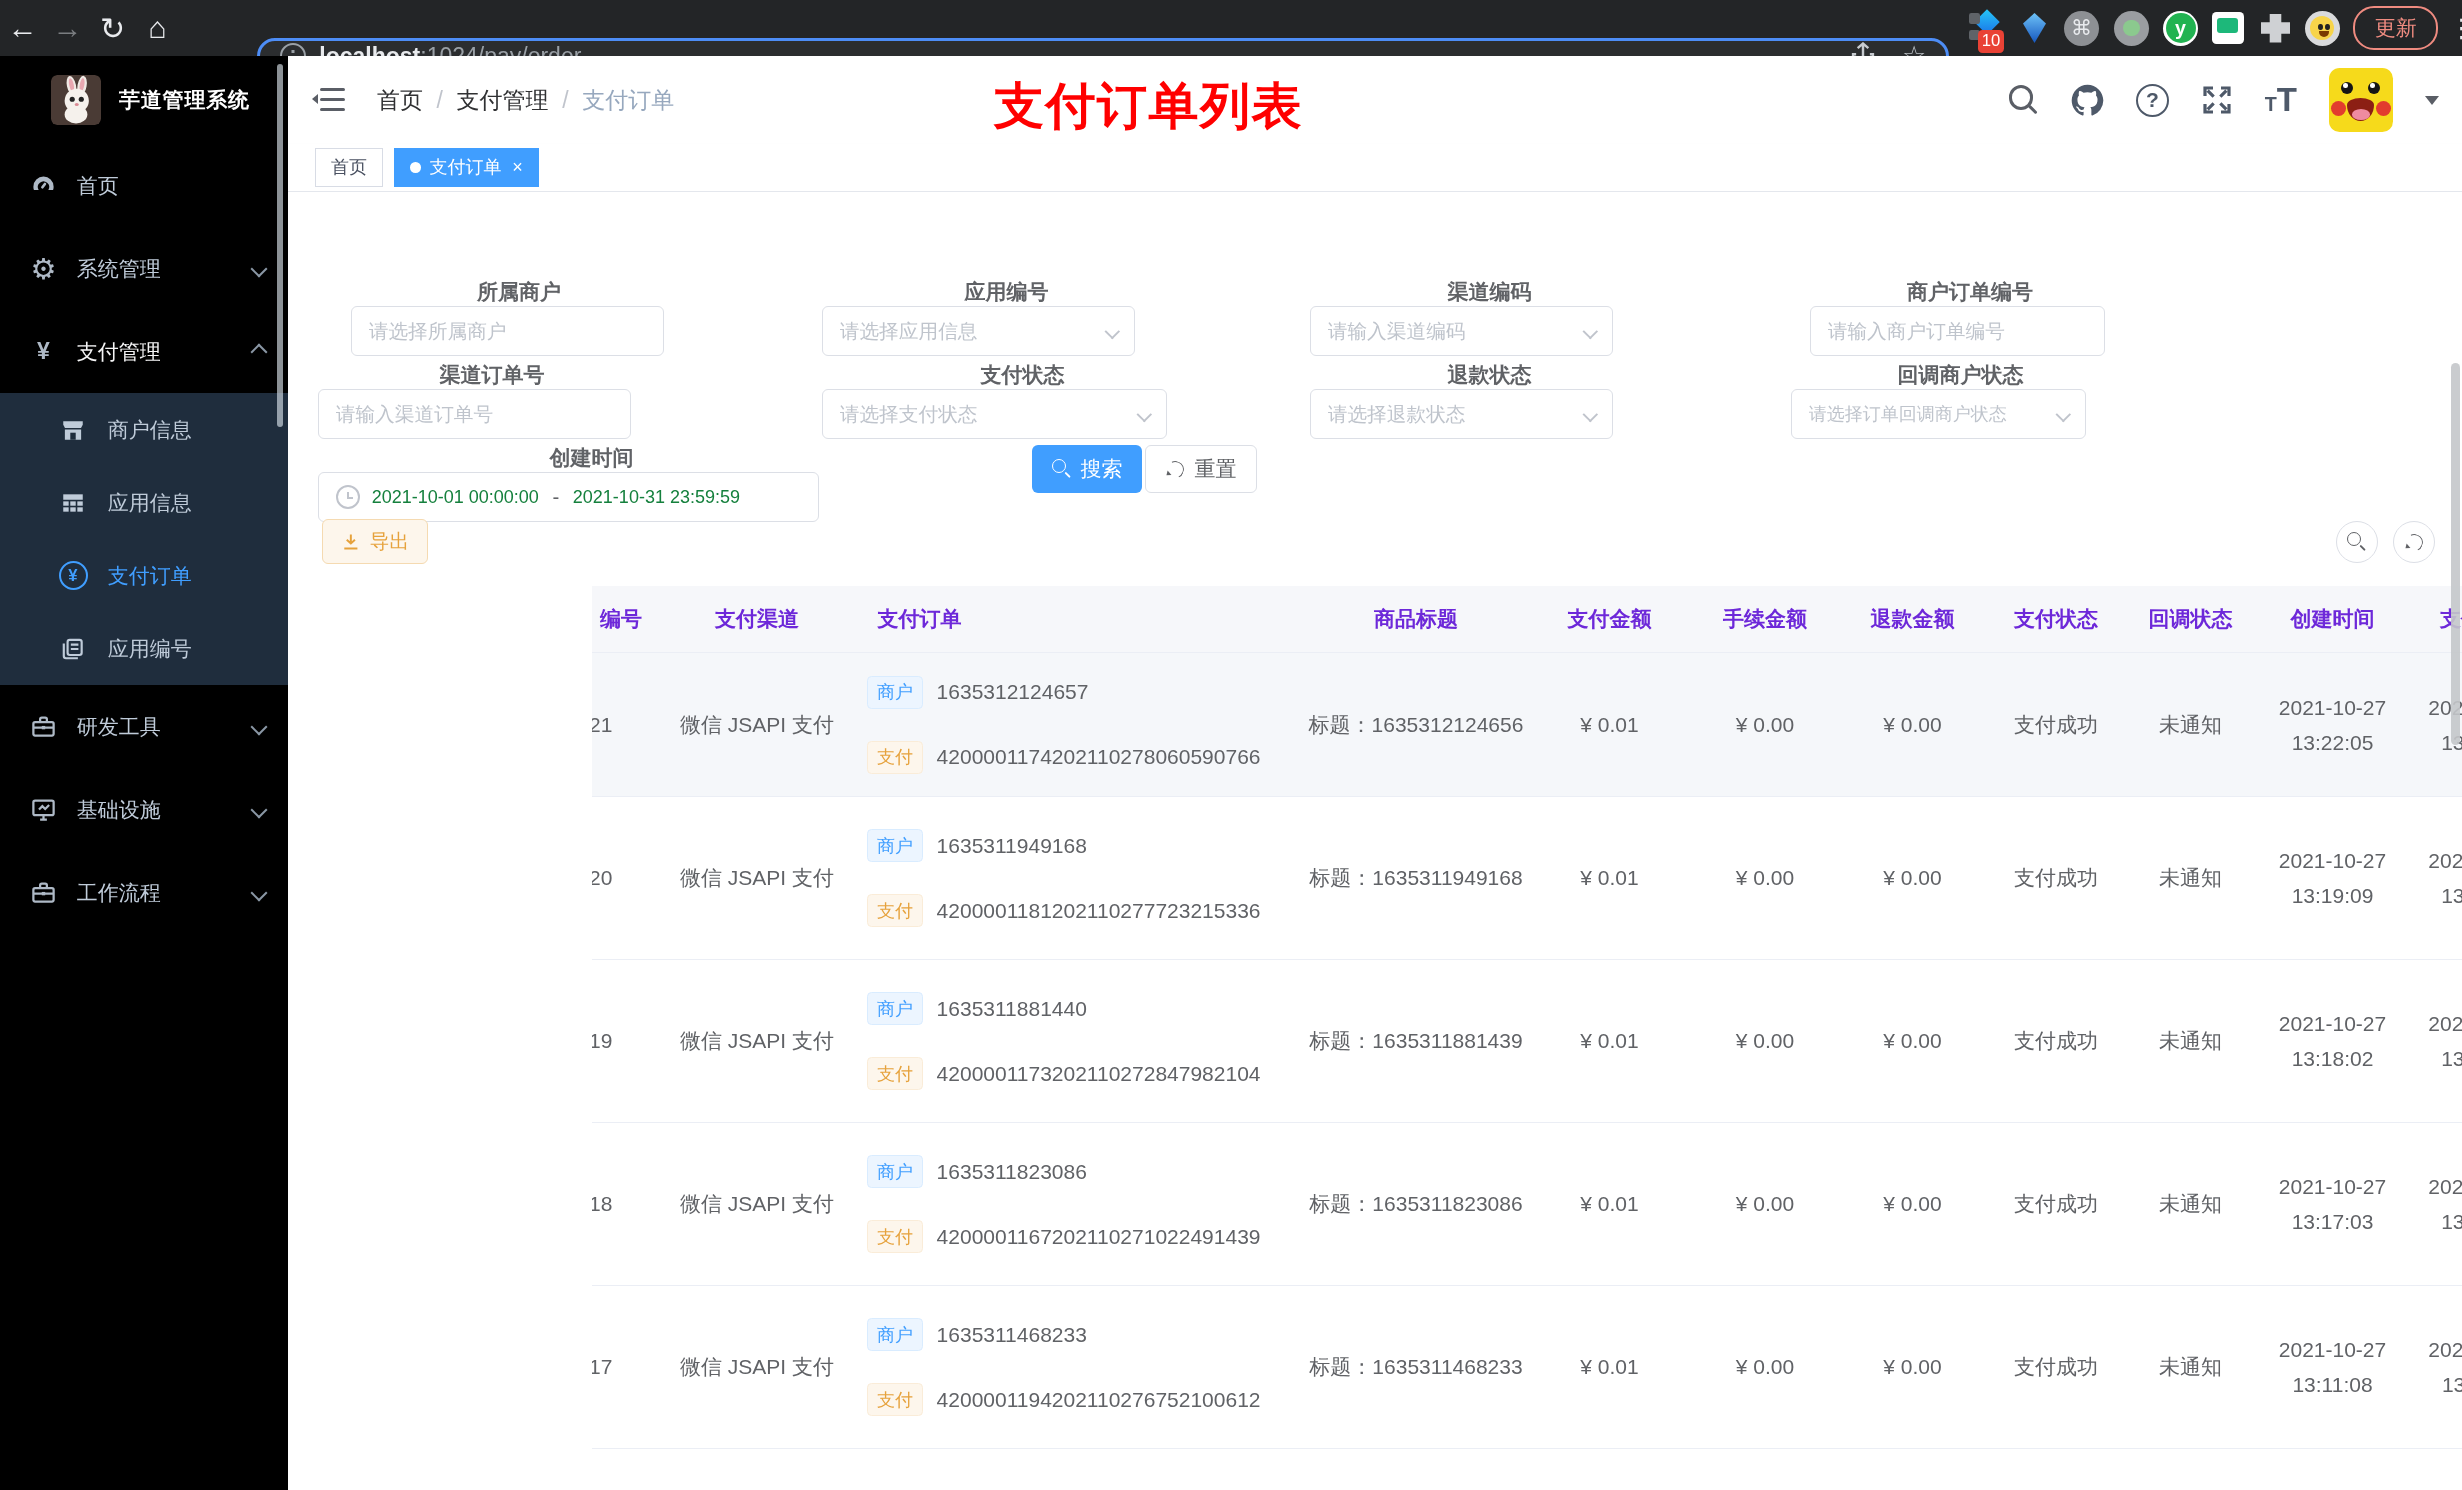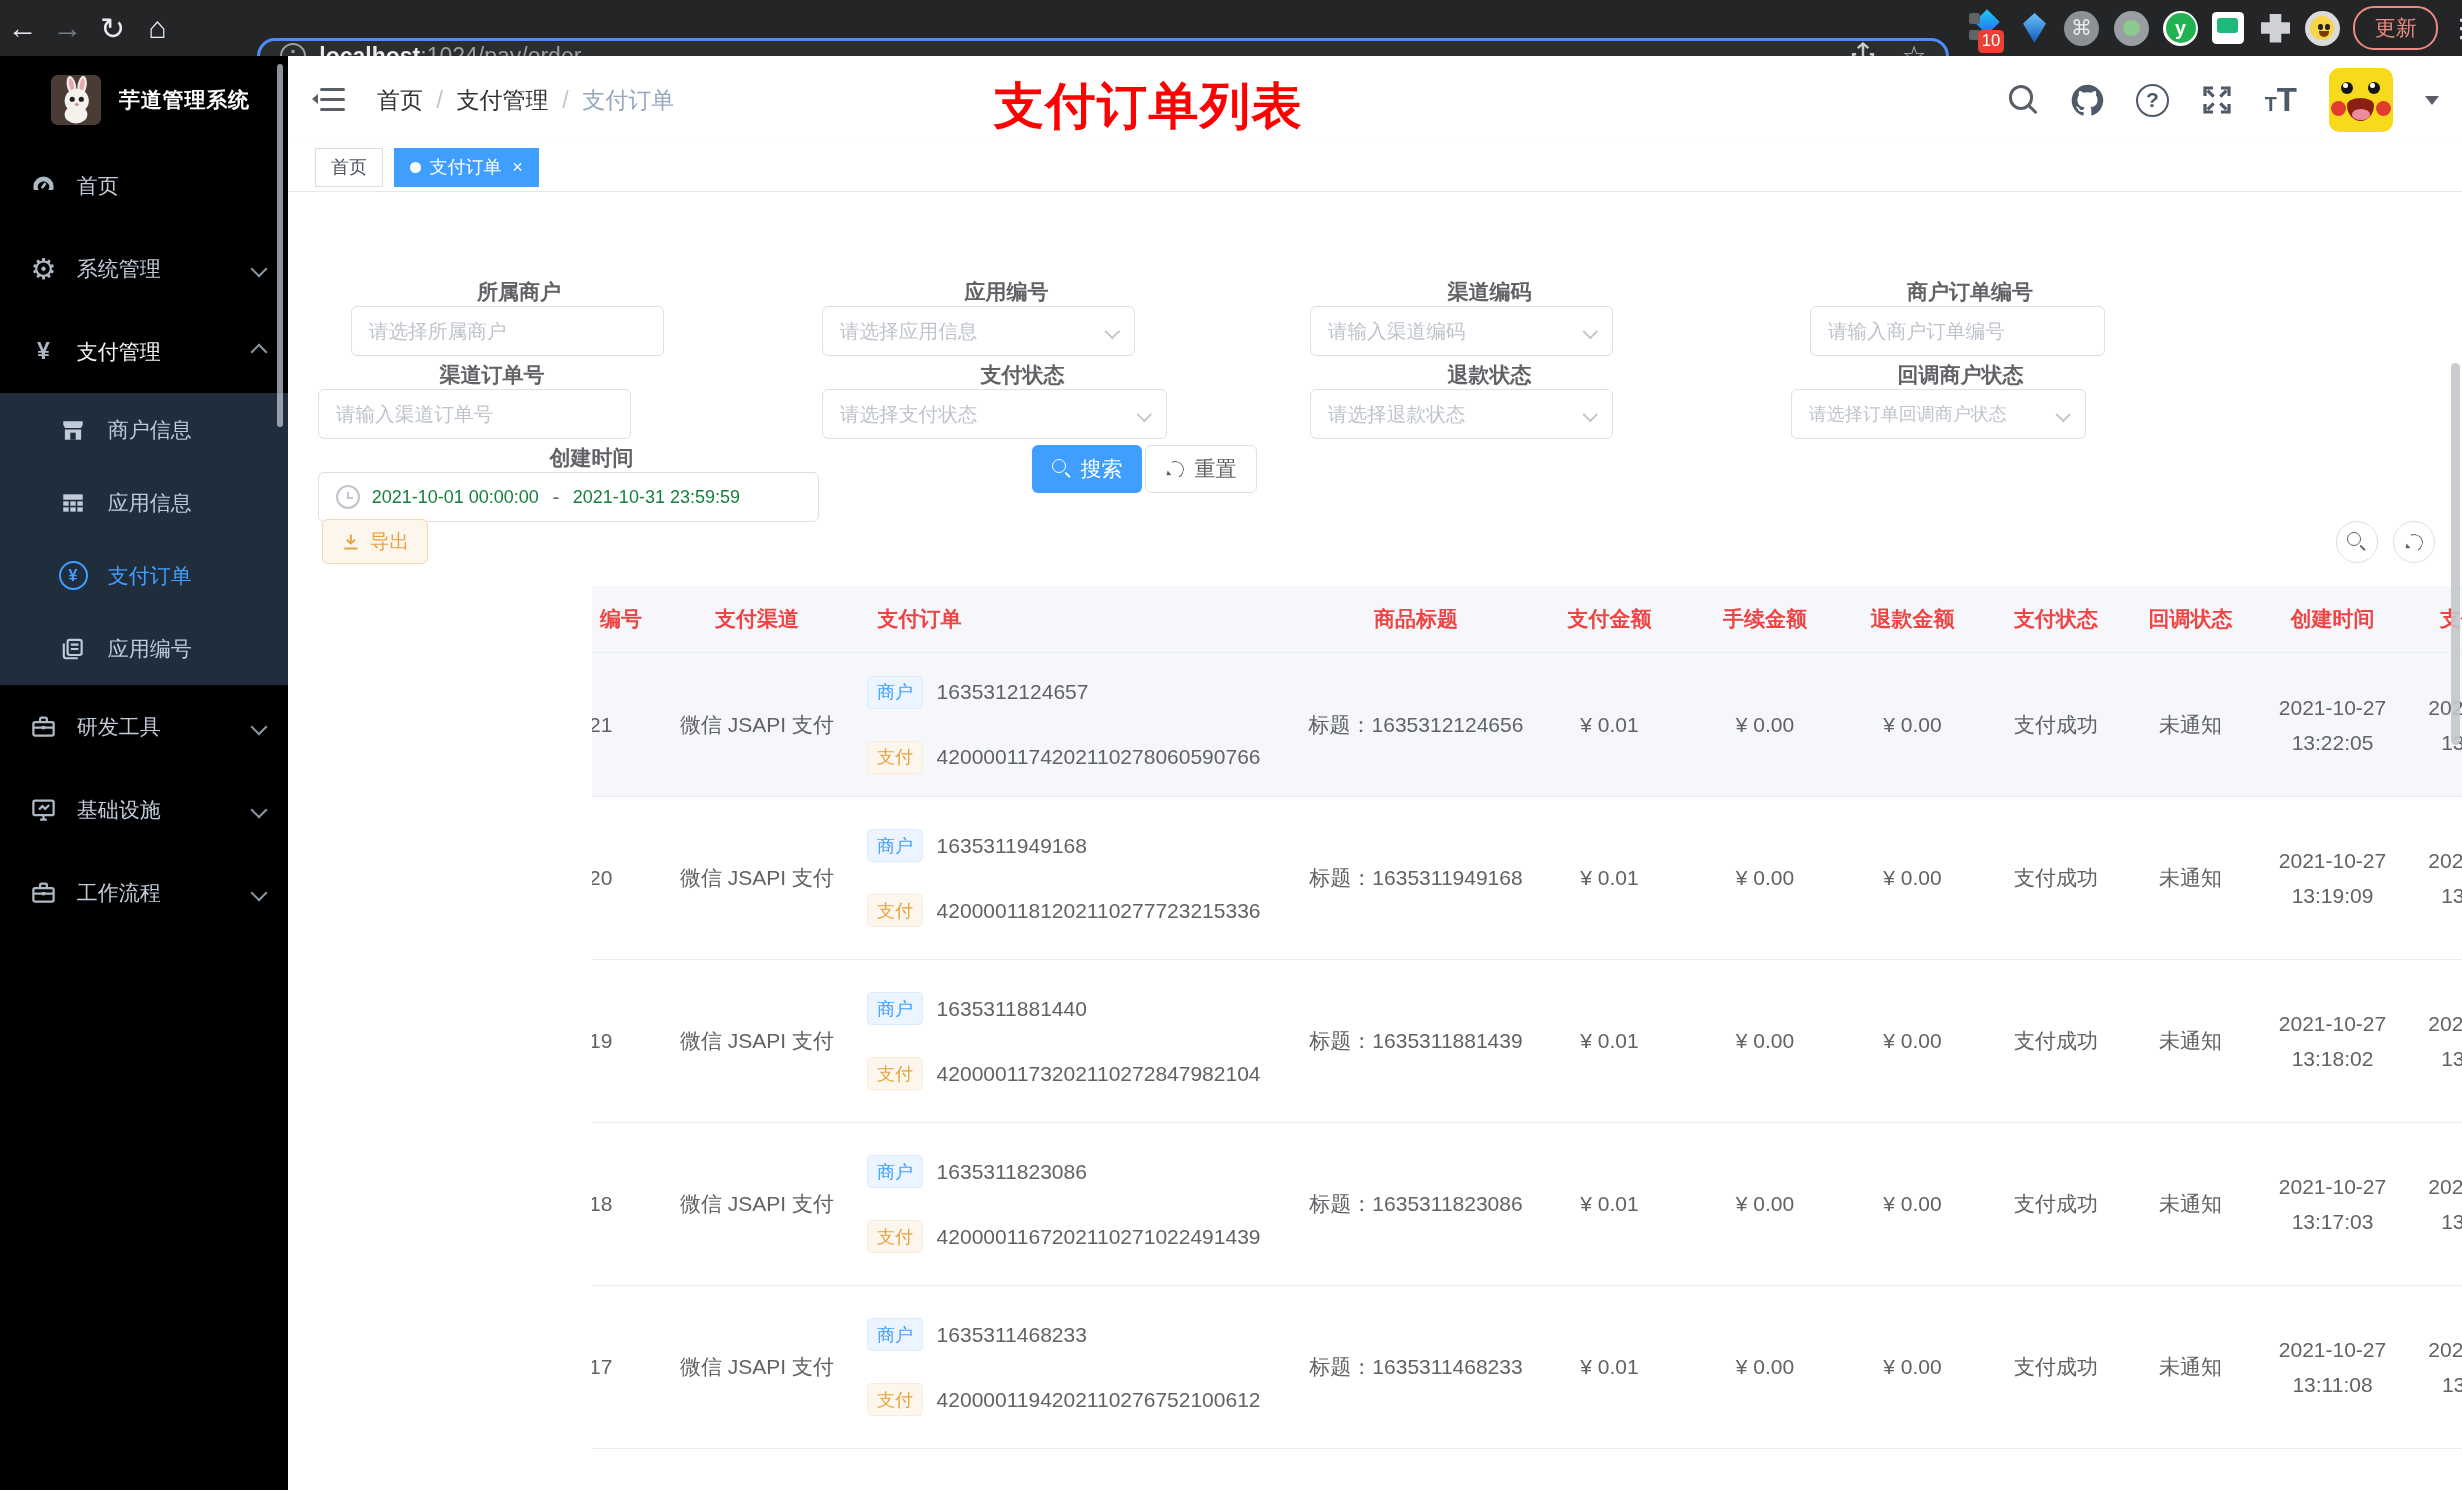--- a/index.html
+++ b/index.html
@@ -120,21 +120,21 @@
   .mag { position:relative; width:1em; height:1em; display:inline-block; }
   .mag::before { content:""; position:absolute; left:0; top:0; width:62%; height:62%; border:.1em solid currentColor; border-radius:50%; }
   .mag::after { content:""; position:absolute; width:38%; height:.11em; background:currentColor; transform:rotate(45deg); right:0; bottom:.12em; border-radius:.06em; }
   .rfr { position:relative; width:1em; height:1em; display:inline-block; }
   .rfr::before { content:""; position:absolute; inset:.08em; border:.1em solid currentColor; border-radius:50%; border-left-color:transparent; border-bottom-color:transparent; transform:rotate(20deg); }
   .rfr::after { content:""; position:absolute; left:.04em; bottom:.1em; border-top:.18em solid transparent; border-bottom:.18em solid transparent; border-right:.22em solid currentColor; transform:rotate(-40deg); }
 
   
   .tblwrap { position:absolute; left:304px; top:394px; right:0; bottom:0; overflow:hidden; }
   .tbl { margin-left:-47px; }
-  .thead { display:flex; align-items:center; height:67px; background:#f6f7fa; color:#ef4444; font-size:21px; font-weight:600; border-bottom:1.5px solid #ebeef5; }
+  .thead { display:flex; align-items:center; height:67px; background:#f6f7fa; color:#6d28d9; font-size:21px; font-weight:600; border-bottom:1.5px solid #ebeef5; }
   .trow { display:flex; align-items:center; height:163px; border-bottom:1.5px solid #ebeef5; color:#606266; font-size:21px; background:#fff; }
   .trow.hovered { background:#f5f7fa; height:144px; }
   .thead > div, .trow > div { text-align:center; flex:none; }
   .c1{width:102px; text-align:left !important; padding-left:44px;}
   .thead .c1{ padding-left:55px; }
   .c2{width:220px;} .c3{width:439px; text-align:left !important;}
   .c4{width:220px;} .c5{width:167px;} .c6{width:144px;} .c7{width:151px;}
   .c8{width:136px;} .c9{width:133px;} .c10{width:151px;} .c11{width:148px;}
   .paycell { display:flex; flex-direction:column; gap:32px; }
   .payline { display:flex; align-items:center; gap:13.6px; white-space:nowrap; }

